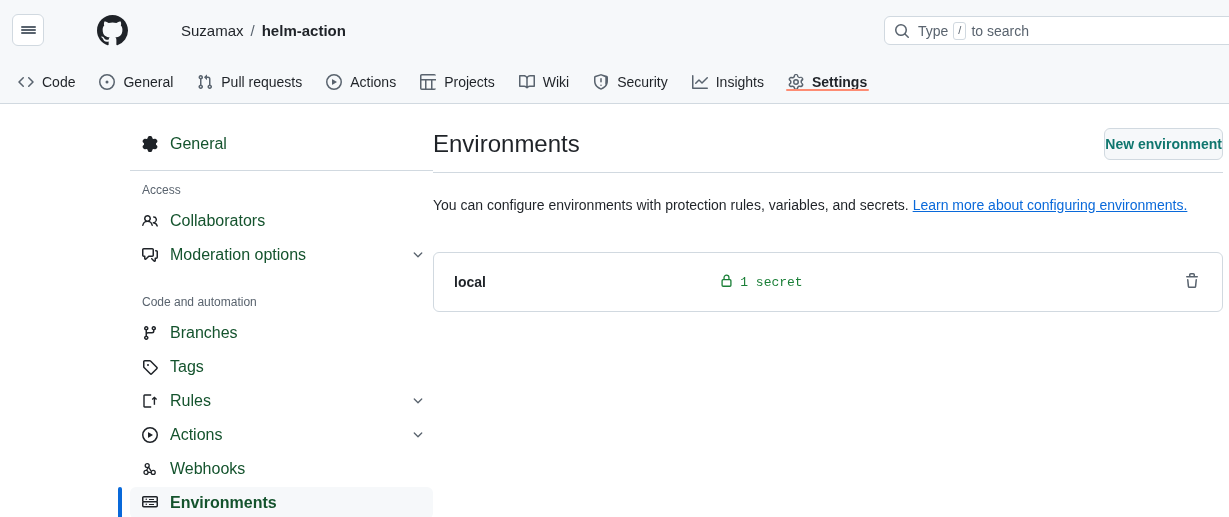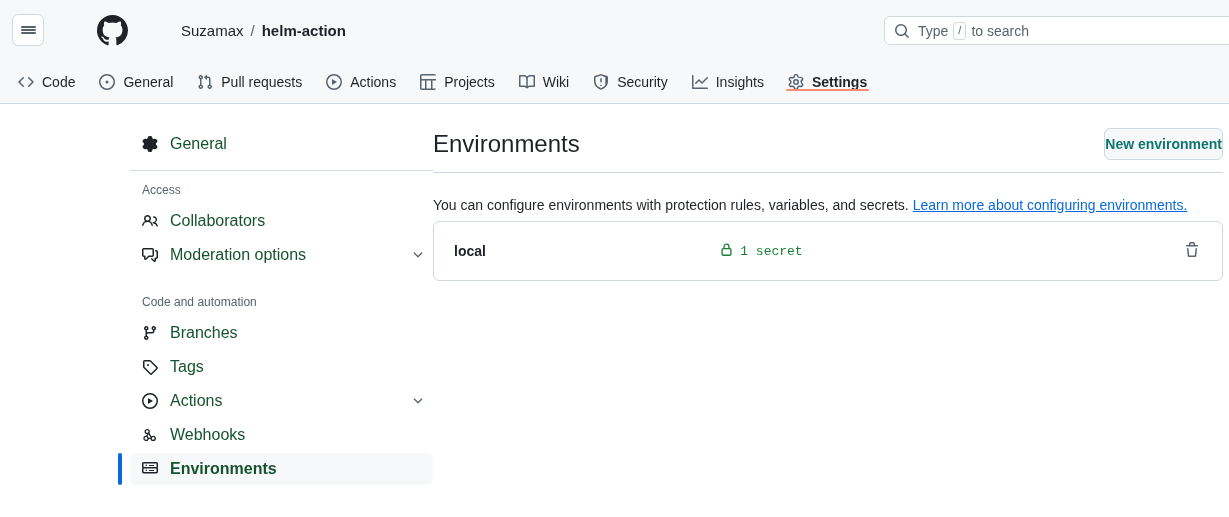--- a/index.html
+++ b/index.html
@@ -168,21 +168,21 @@
   }
   .main-desc {
     font-size: 14px;
     color: #1f2328;
     margin: 22px 0 0 0;
     line-height: 1.5;
   }
   .main-desc a { color: #0969da; text-decoration: underline; }
 
   .env-card {
-    margin-top: 5px;
+    margin-top: 36px;
     border: 1px solid #d1d9e0;
     border-radius: 6px;
     height: 60px;
     display: flex;
     align-items: center;
     padding: 0 18px 0 20px;
     background: #ffffff;
   }
   .env-name { font-size: 14px; font-weight: 700; color: #1f2328; flex: none; }
   .env-secret {
@@ -383,20 +383,35 @@
 
       <a class="side-item" href="#">
         <span class="sico">
           <svg width="16" height="16" viewBox="0 0 16 16" fill="currentColor">
               <path d="M1 7.775V2.75C1 1.784 1.784 1 2.75 1h5.025c.464 0 .91.184 1.238.513l6.25 6.25a1.75 1.75 0 0 1 0 2.474l-5.026 5.026a1.75 1.75 0 0 1-2.474 0l-6.25-6.25A1.752 1.752 0 0 1 1 7.775Zm1.5 0c0 .066.026.13.073.177l6.25 6.25a.25.25 0 0 0 .354 0l5.025-5.025a.25.25 0 0 0 0-.354l-6.25-6.25a.25.25 0 0 0-.177-.073H2.75a.25.25 0 0 0-.25.25ZM6 5a1 1 0 1 1 0 2 1 1 0 0 1 0-2Z"></path>
             </svg>
         </span>
         <span class="label">Tags</span>
       </a>
 
+      <a class="side-item" href="#">
+        <span class="sico">
+          <svg width="16" height="16" viewBox="0 0 16 16" fill="none" stroke="currentColor" stroke-width="1.4">
+              <path d="M9.2 2H2.6A.6.6 0 0 0 2 2.6v10.8a.6.6 0 0 0 .6.6h6.6"></path>
+              <path d="M12.4 4.6v7.2"></path>
+              <path d="m10.2 6.6 2.2-2.2 2.2 2.2"></path>
+            </svg>
+        </span>
+        <span class="label">Rules</span>
+        <span class="chev">
+          <svg width="14" height="14" viewBox="0 0 16 16" fill="currentColor">
+              <path d="M12.78 5.22a.749.749 0 0 1 0 1.06l-4.25 4.25a.749.749 0 0 1-1.06 0L3.22 6.28a.749.749 0 1 1 1.06-1.06L8 8.939l3.72-3.719a.749.749 0 0 1 1.06 0Z"></path>
+            </svg>
+        </span>
+      </a>
 
       <a class="side-item" href="#">
         <span class="sico">
           <svg width="16" height="16" viewBox="0 0 16 16" fill="currentColor">
               <path d="M8 0a8 8 0 1 1 0 16A8 8 0 0 1 8 0ZM1.5 8a6.5 6.5 0 1 0 13 0 6.5 6.5 0 0 0-13 0Zm4.879-2.773 4.264 2.559a.25.25 0 0 1 0 .428l-4.264 2.559A.25.25 0 0 1 6 10.559V5.442a.25.25 0 0 1 .379-.215Z"></path>
             </svg>
         </span>
         <span class="label">Actions</span>
         <span class="chev">
           <svg width="14" height="14" viewBox="0 0 16 16" fill="currentColor">

